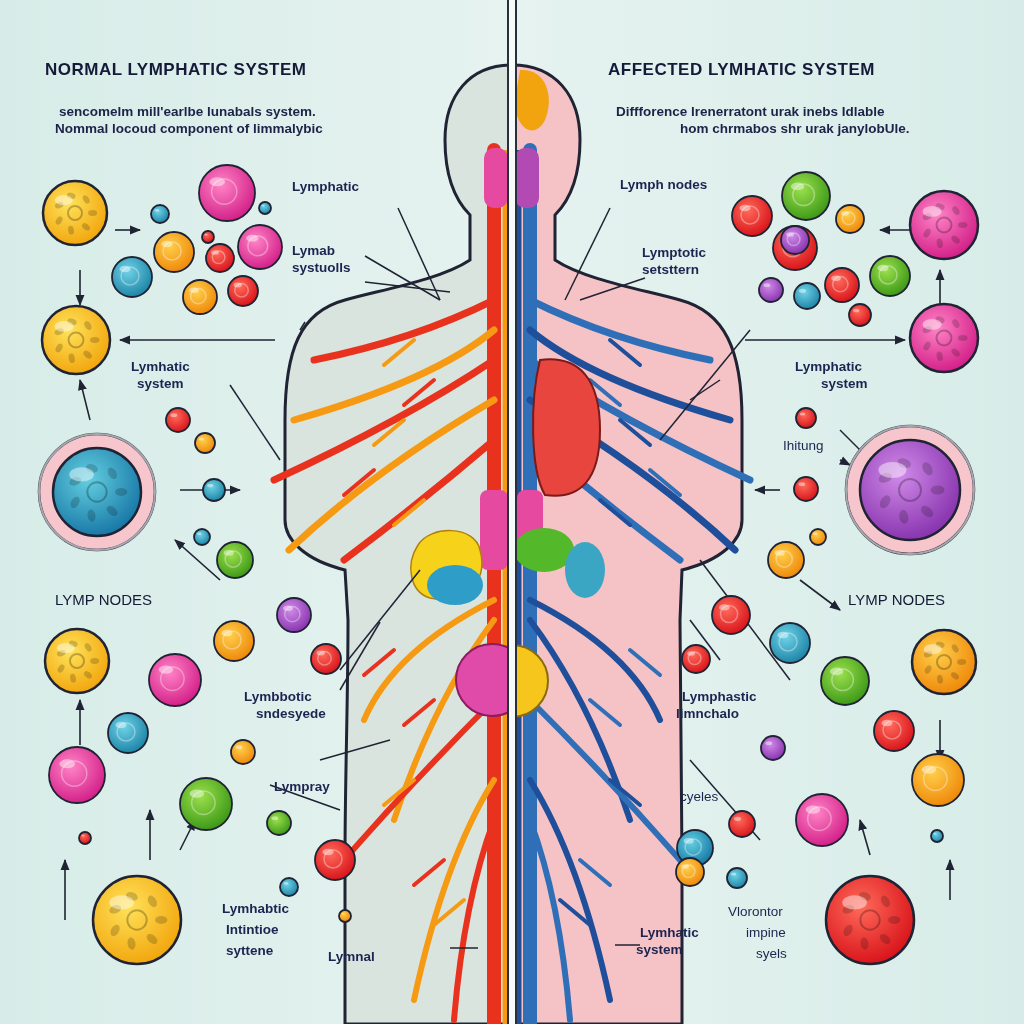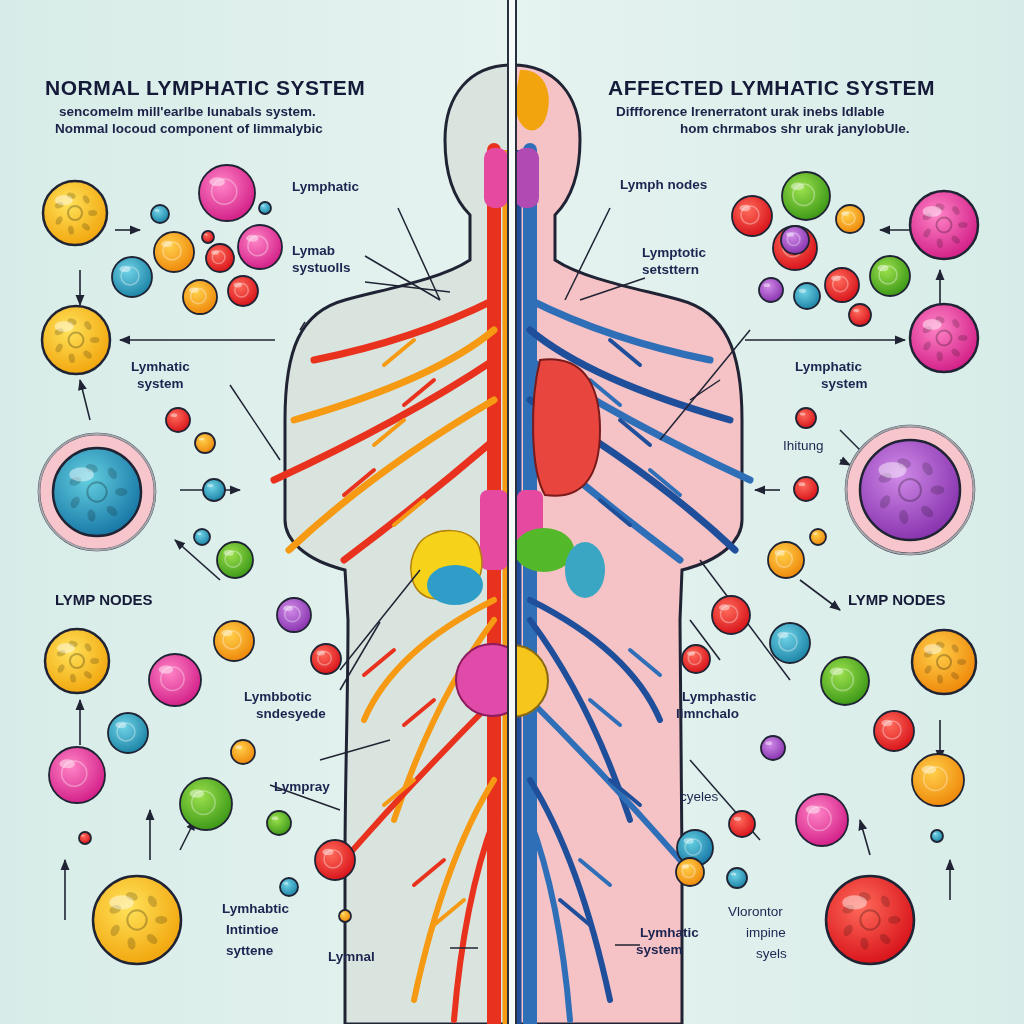--- a/index.html
+++ b/index.html
@@ -1,22 +1,22 @@
 <!DOCTYPE html>
 <html><head>
 <meta charset="utf-8">
 <style>
   html,body{margin:0;padding:0;}
   body{width:1024px;height:1024px;overflow:hidden;background:#dff0ec;font-family:"Liberation Sans",sans-serif;color:#1a2140;position:relative;}
   #stage{position:absolute;left:0;top:0;width:1024px;height:1024px;}
-  .title{position:absolute;font-weight:700;font-size:21px;letter-spacing:0.5px;color:#141a38;white-space:nowrap;margin-top:16px;}
+  .title{position:absolute;font-weight:700;font-size:17px;letter-spacing:0.5px;color:#141a38;white-space:nowrap;}
   .subtitle{position:absolute;font-weight:700;font-size:13.5px;line-height:17px;color:#1c2248;white-space:nowrap;}
   .lbl{position:absolute;font-weight:700;font-size:13.5px;line-height:17px;color:#1c2450;white-space:nowrap;}
   .lbl span{display:block;}
-  .caps{position:absolute;font-weight:700;font-size:15px;color:#141a38;white-space:nowrap;}
+  .caps{position:absolute;font-weight:400;font-size:15px;color:#141a38;white-space:nowrap;}
   .divider{position:absolute;left:507px;top:0;width:10px;height:1024px;background:#f6fbfa;border-left:2px solid #2a2f3e;border-right:2px solid #2a2f3e;box-sizing:border-box;}
 </style>
 </head>
 <body>
 
 <div id="stage">
   <svg id="art" width="1024" height="1024" viewBox="0 0 1024 1024" style="position:absolute;left:0;top:0">
     <defs>
       <radialGradient id="gY" cx="40%" cy="35%" r="65%">
           <stop offset="0" stop-color="#ffe25a"></stop>

